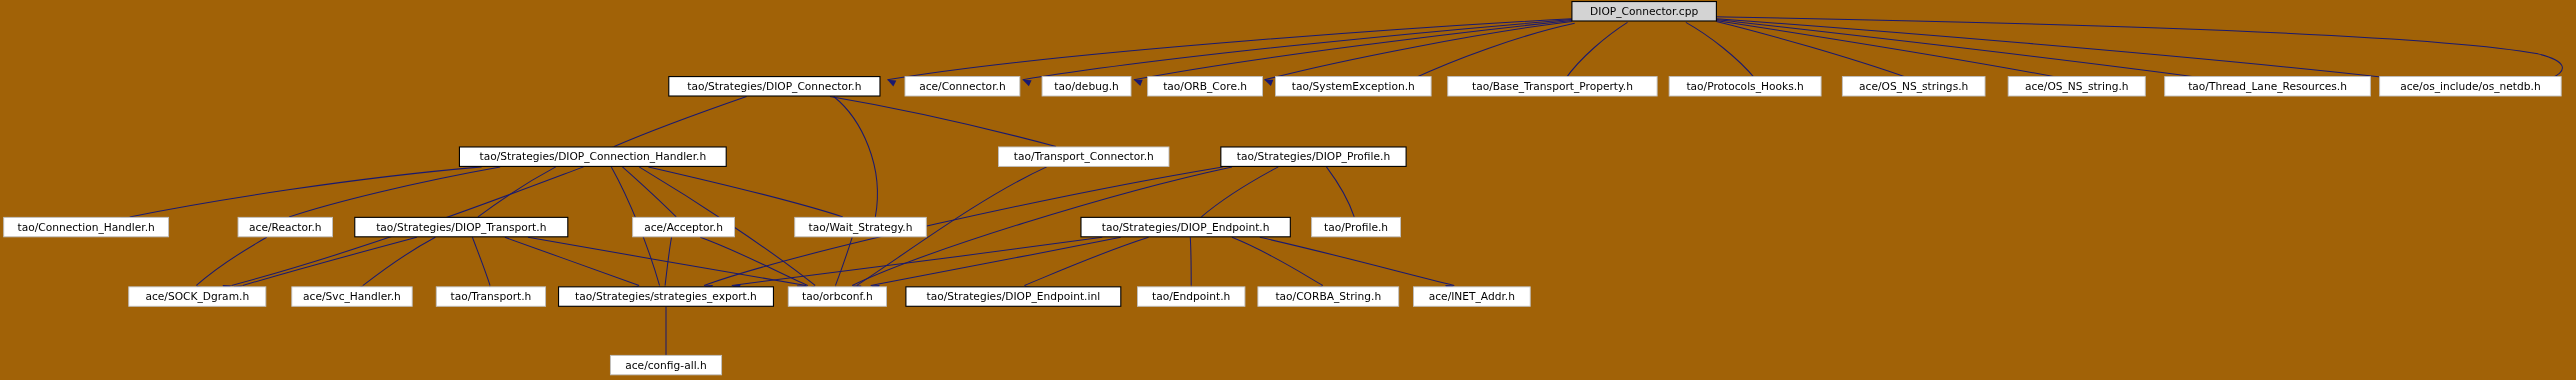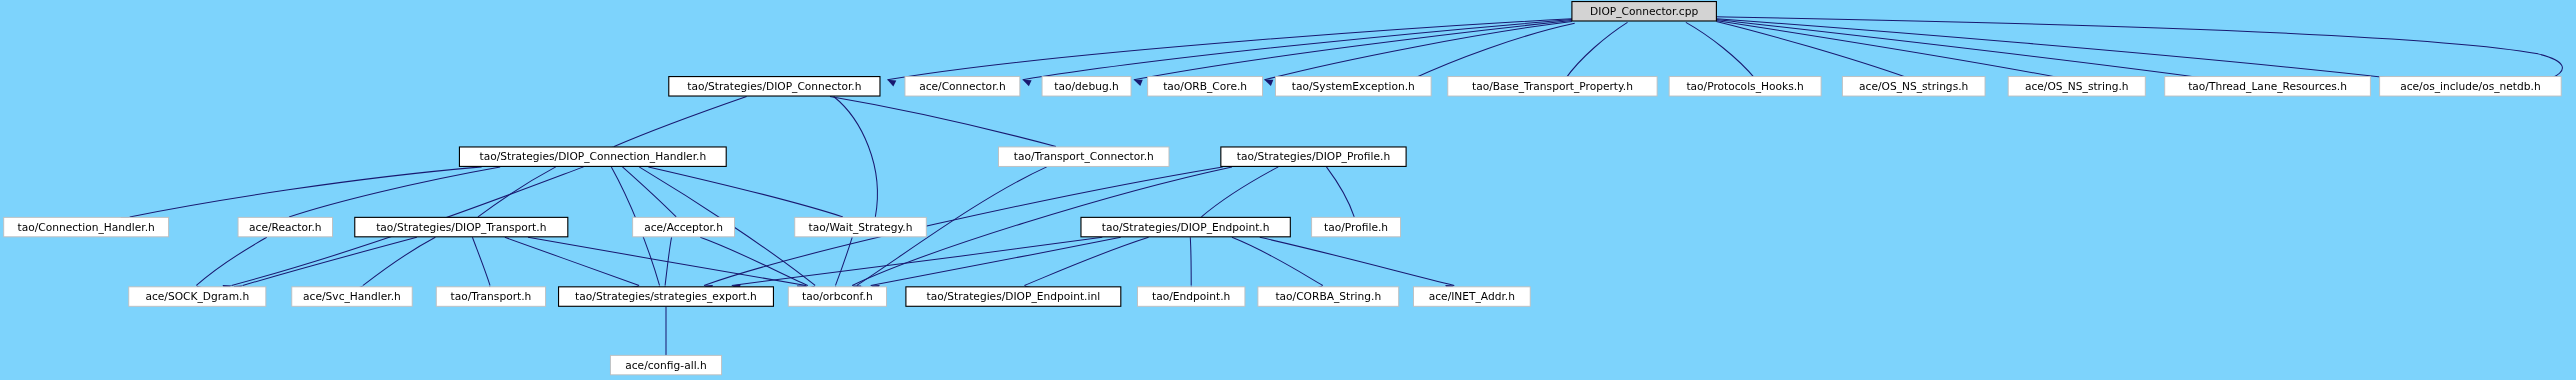--- a/index.html
+++ b/index.html
@@ -1,17 +1,17 @@
 <!DOCTYPE html>
 <html style="font-size:15px"><head>
 <meta charset="utf-8">
 <style>
   html,body{margin:0;padding:0;background:#ffffff;}
   body{font-family:"DejaVu Sans","Liberation Sans",sans-serif;}
-  #graph-wrap{position:relative;width:2576px;height:381px;background:#7dd3fc;overflow:hidden;}
+  #graph-wrap{position:relative;width:2576px;height:381px;background:#a16207;overflow:hidden;}
   svg#graph-svg{position:absolute;left:0;top:0;width:2576px;height:381px;display:block;}
   .node-box{fill:#ffffff;stroke:#bfbfbf;stroke-width:1;}
   .node-box.root{fill:#d3d3d3;stroke:#000000;stroke-width:1.2;}
   .node-box.bold{fill:#ffffff;stroke:#000000;stroke-width:1.2;}
   .node-label{font-family:"DejaVu Sans","Liberation Sans",sans-serif;font-size:11.5px;fill:#000000;
               text-anchor:middle;dominant-baseline:middle;white-space:pre;}
   .edge{fill:none;stroke:#191970;stroke-width:1.1;}
   .arrow-head{fill:#191970;stroke:none;}
 </style>
 </head>

